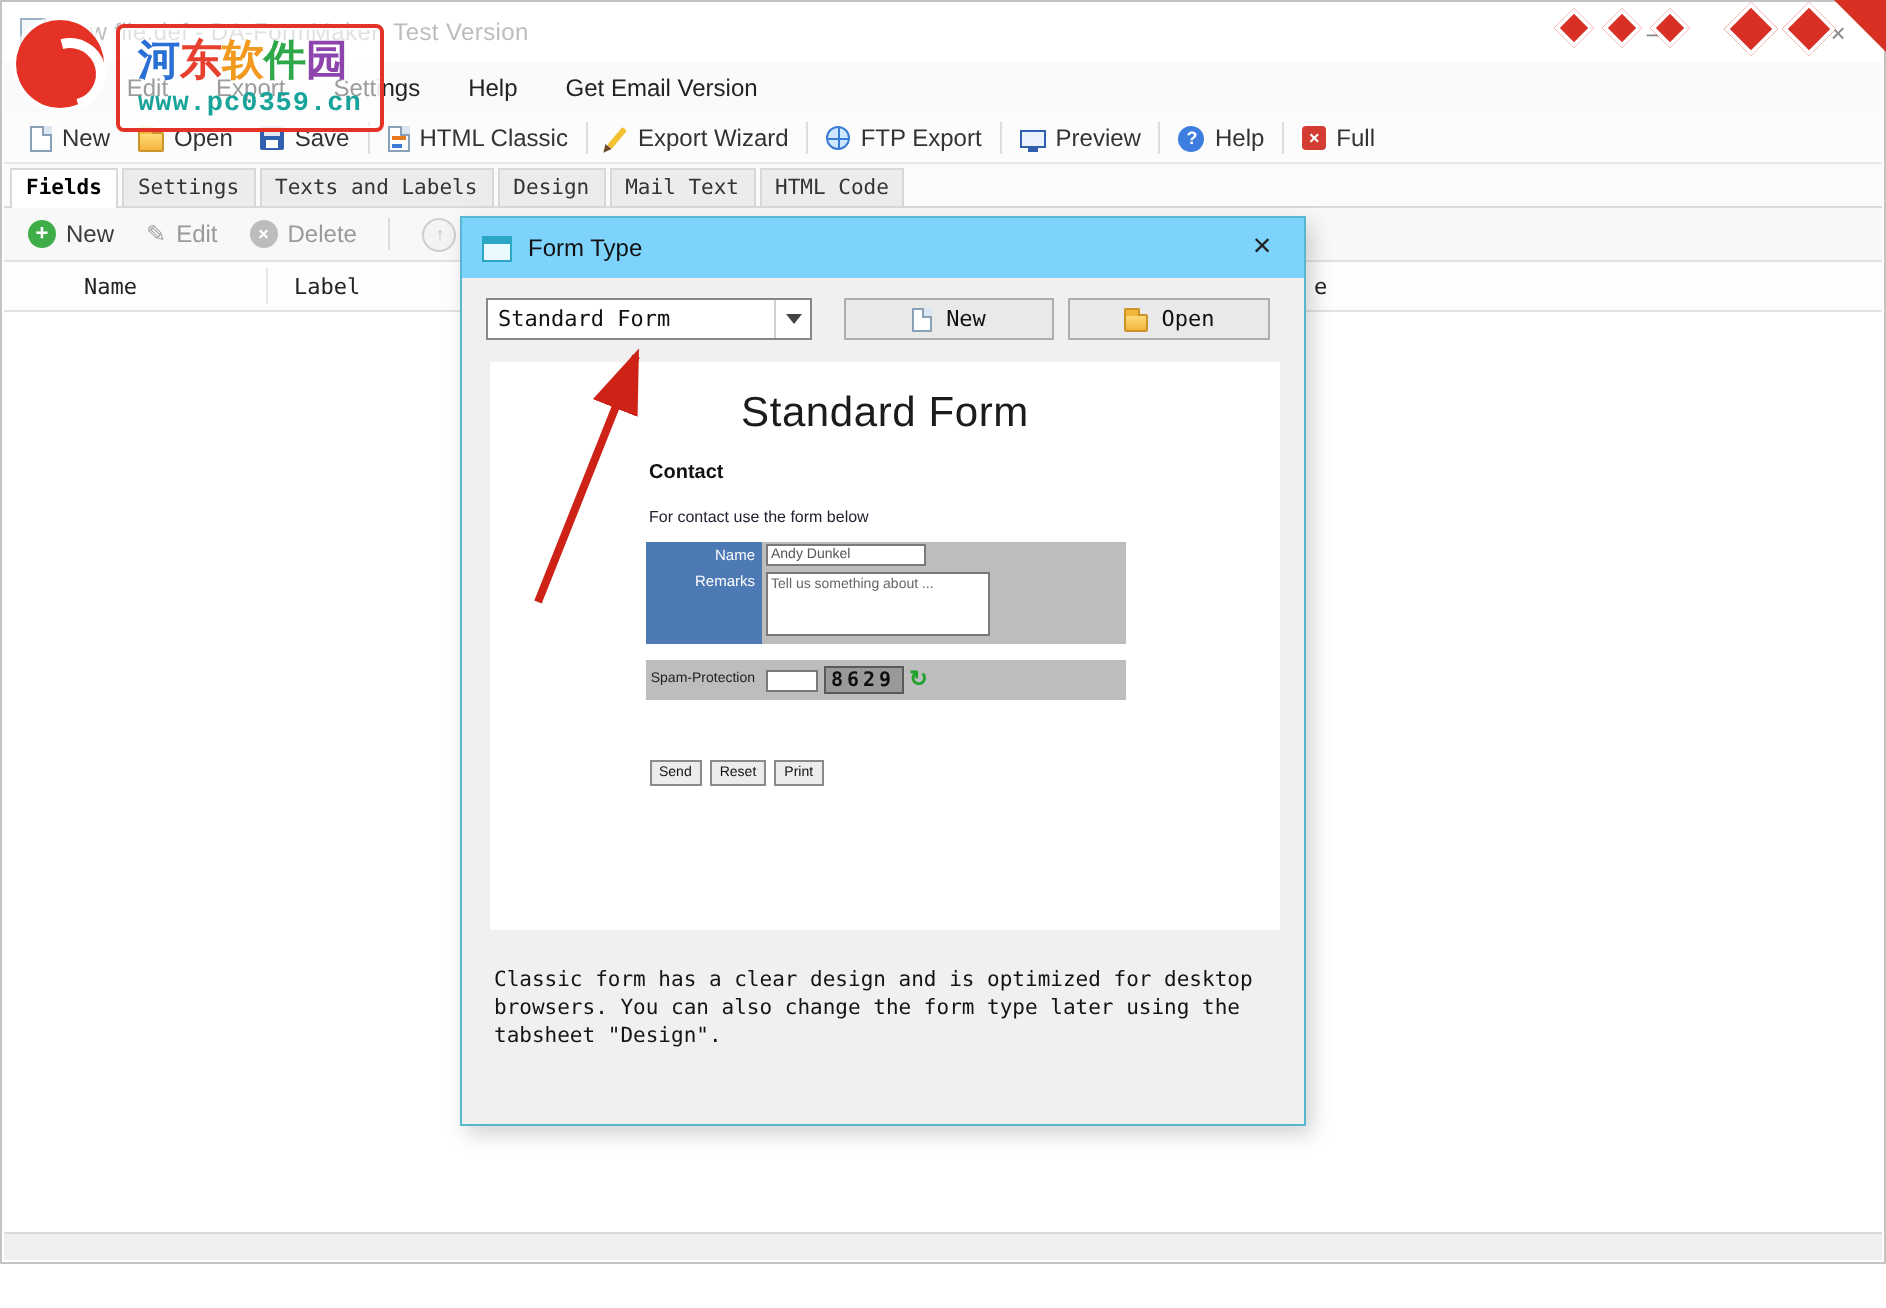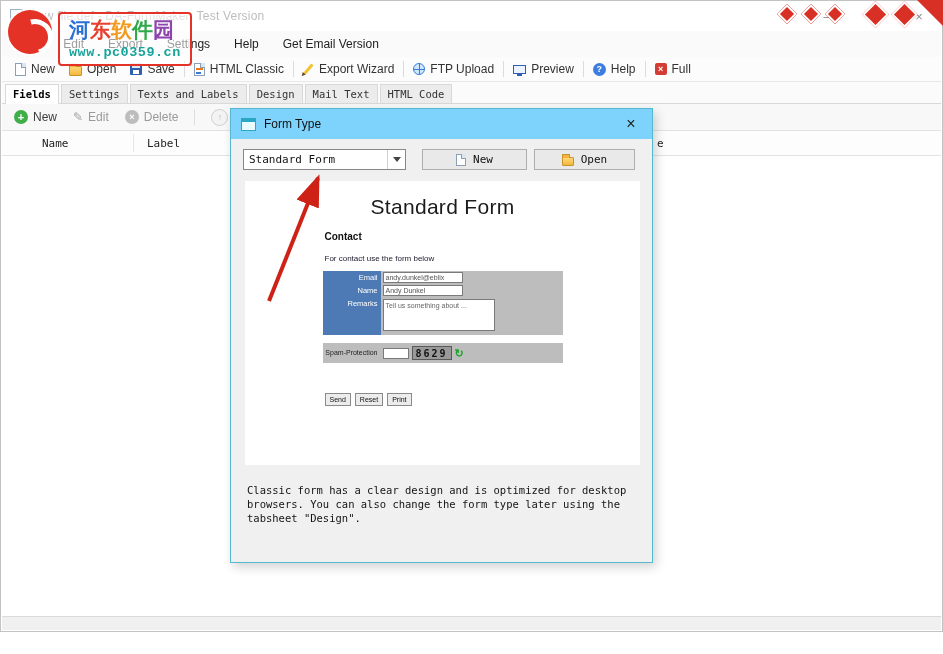--- a/index.html
+++ b/index.html
@@ -171,21 +171,21 @@
         <span>HTML Classic</span>
       </span>
       <span class="tsep"></span>
       <span class="tbtn">
         <span class="icon pencil"></span>
         <span>Export Wizard</span>
       </span>
       <span class="tsep"></span>
       <span class="tbtn">
         <span class="icon globe"></span>
-        <span>FTP Upload</span>
+        <span>FTP Export</span>
       </span>
       <span class="tsep"></span>
       <span class="tbtn">
         <span class="icon monitor"></span>
         <span>Preview</span>
       </span>
       <span class="tsep"></span>
       <span class="tbtn">
         <span class="icon helpc">?</span>
         <span>Help</span>
@@ -283,24 +283,20 @@
       <span>Open</span>
     </span>
 
     <div class="preview">
       <div class="pv-heading">Standard Form</div>
 
       <div class="mock">
         <div class="mock-title">Contact</div>
         <div class="mock-intro">For contact use the form below</div>
 
-        <div class="mrow">
-          <span class="mlabel">Email</span>
-          <span class="minput">andy.dunkel@eblix</span>
-        </div>
         <div class="mrow">
           <span class="mlabel">Name</span>
           <span class="minput">Andy Dunkel</span>
         </div>
         <div class="mrow remarks">
           <span class="mlabel">Remarks</span>
           <span class="remarks-box">Tell us something about ...</span>
         </div>
         <div class="mgap"></div>
         <div class="spam-row">

